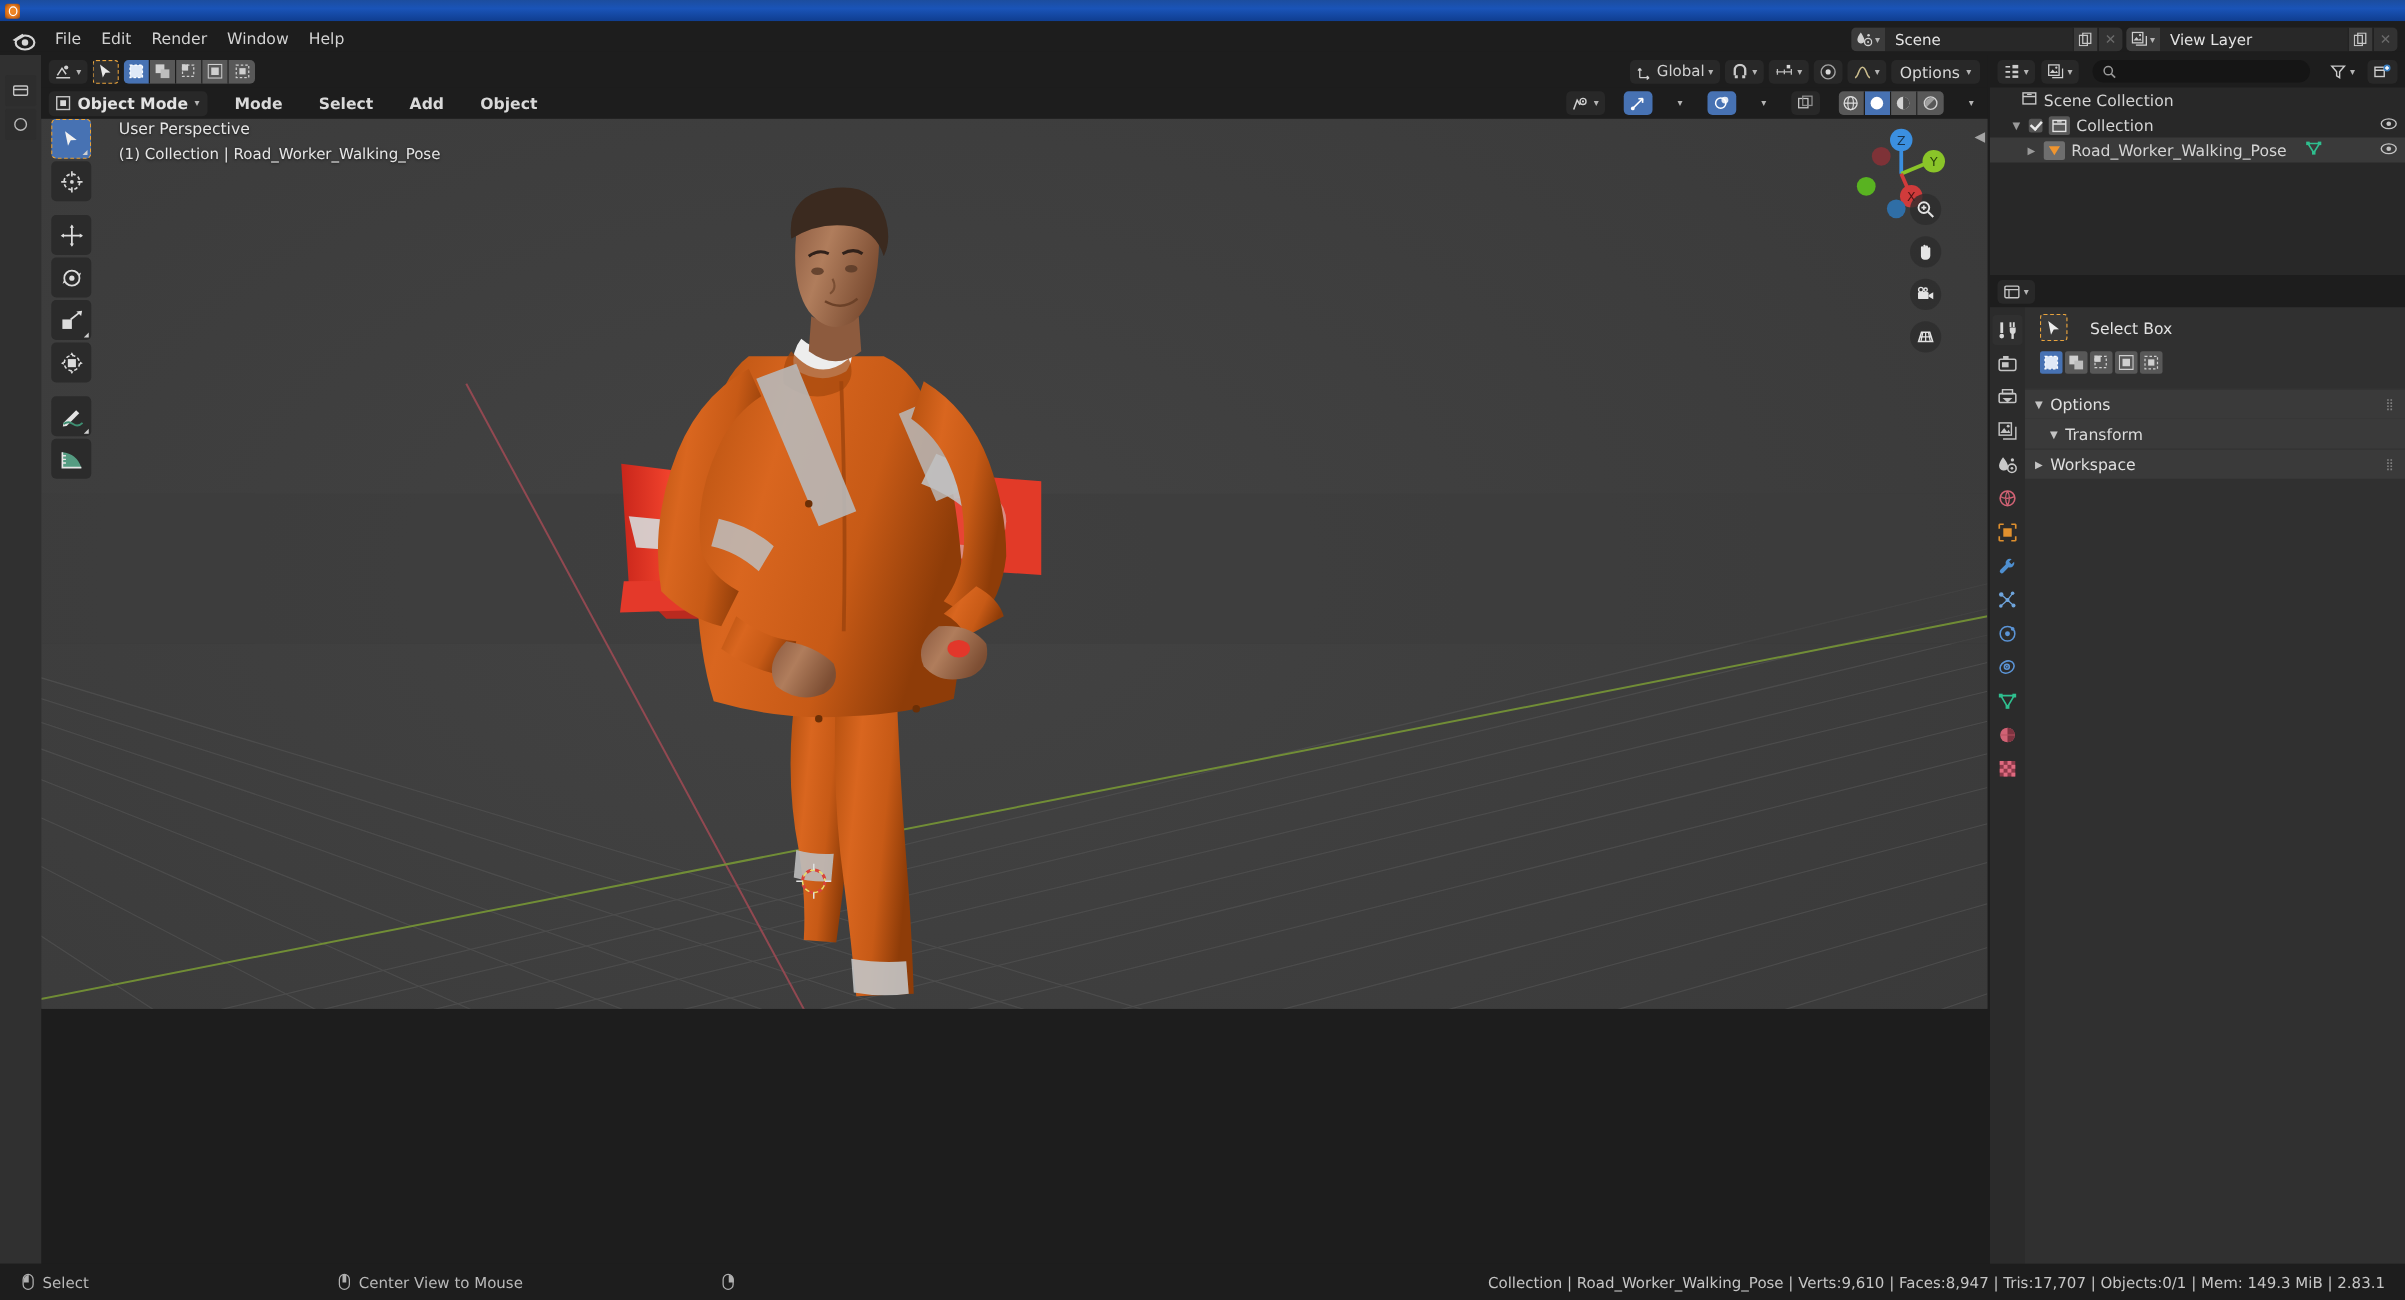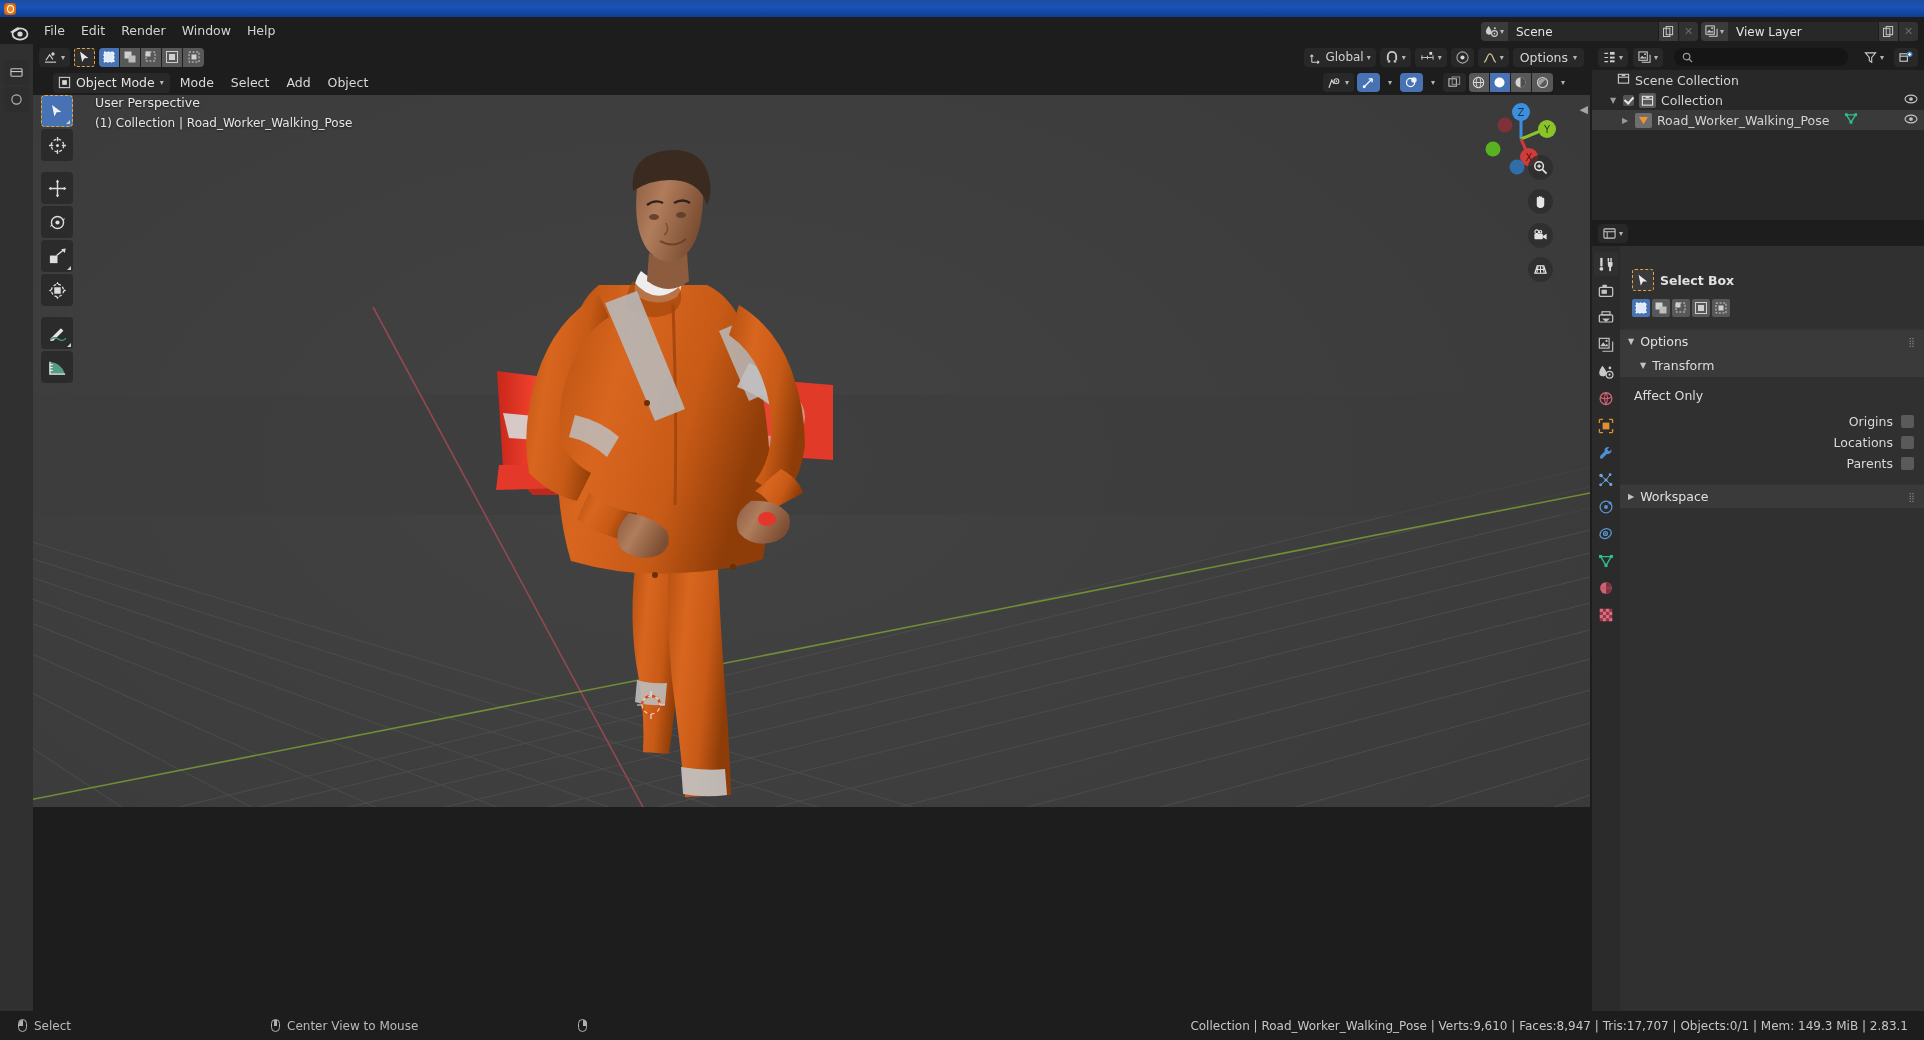--- a/index.html
+++ b/index.html
@@ -71,21 +71,21 @@
   }
   .id-btn.dim { color: #6a6a6a; background:#323232; }
 
   
   .vp-header {
     position: absolute; left: 33px; top: 44px; width: 1557px; height: 26px;
     background: #1d1d1d; display: flex; align-items: center; gap: 4px; padding: 0 6px;
   }
   .vp-header2 {
     position: absolute; left: 33px; top: 70px; width: 1557px; height: 25px;
-    background: #1d1d1d; display: flex; align-items: center; gap: 3px; padding: 0 20px;
+    background: #1d1d1d; display: flex; align-items: center; gap: 15px; padding: 0 6px; font-weight: bold;
   }
   .hdr-btn {
     height: 19px; background: #282828; border-radius: 4px; display: flex; align-items: center;
     padding: 0 5px; gap: 3px; color: #d0d0d0; font-size: 12px; white-space: nowrap;
   }
   .hdr-btn.flat { background: transparent; }
   .chev { font-size: 8px; color: #b5b5b5; }
   .seg {
     display: flex; height: 19px; border-radius: 4px; overflow: hidden; background: #282828;
   }
@@ -198,21 +198,21 @@
   }
   .props-tabs {
     position: absolute; left: 0; top: 26px; width: 28px; bottom: 0; background: #2b2b2b;
     display: flex; flex-direction: column; align-items: center; padding-top: 6px; gap: 3px;
   }
   .pt { width: 24px; height: 24px; display:flex; align-items:center; justify-content:center;
         border-radius: 3px; position: relative; }
   .pt.active { background: #303030; }
   .props-body { position: absolute; left: 28px; top: 26px; right: 0; bottom: 0; background: #303030;
                 padding: 0; }
-  .tool-head { display:flex; align-items:center; gap: 6px; padding: 23px 0 8px 12px; font-weight: bold; }
+  .tool-head { display:flex; align-items:center; gap: 18px; padding: 5px 0 8px 12px; }
   .tool-icon-box {
     width: 22px; height: 22px; border: 1px dashed #e8a33d; border-radius: 3px;
     display:flex; align-items:center; justify-content:center; background:#3a3a3a;
   }
   .tool-name { color: #e2e2e2; font-size: 12.5px; }
   .mode-seg { display:flex; gap: 2px; padding-left: 12px; padding-bottom: 12px; }
   .mode-seg > div { width: 18px; height: 18px; background:#585858; border-radius:2px;
     display:flex; align-items:center; justify-content:center; }
   .mode-seg > div.on { background:#4772b3; }
   .panel-head {
@@ -1025,35 +1025,20 @@
         <span class="tri">▼</span>
         <span>Options</span>
         <span class="grip">⣿</span>
       </div>
 
       <div class="sub-head">
         <span class="tri">▼</span>
         <span>Transform</span>
       </div>
 
-      <div class="panel-body">
-        <div class="lbl-left">Affect Only</div>
-        <div class="prop-row">
-          <span>Origins</span>
-          <span class="chk"></span>
-        </div>
-        <div class="prop-row">
-          <span>Locations</span>
-          <span class="chk"></span>
-        </div>
-        <div class="prop-row">
-          <span>Parents</span>
-          <span class="chk"></span>
-        </div>
-      </div>
 
       <div class="panel-head">
         <span class="tri">▶</span>
         <span>Workspace</span>
         <span class="grip">⣿</span>
       </div>
     </div>
   </div>
 
   <div class="statusbar">

